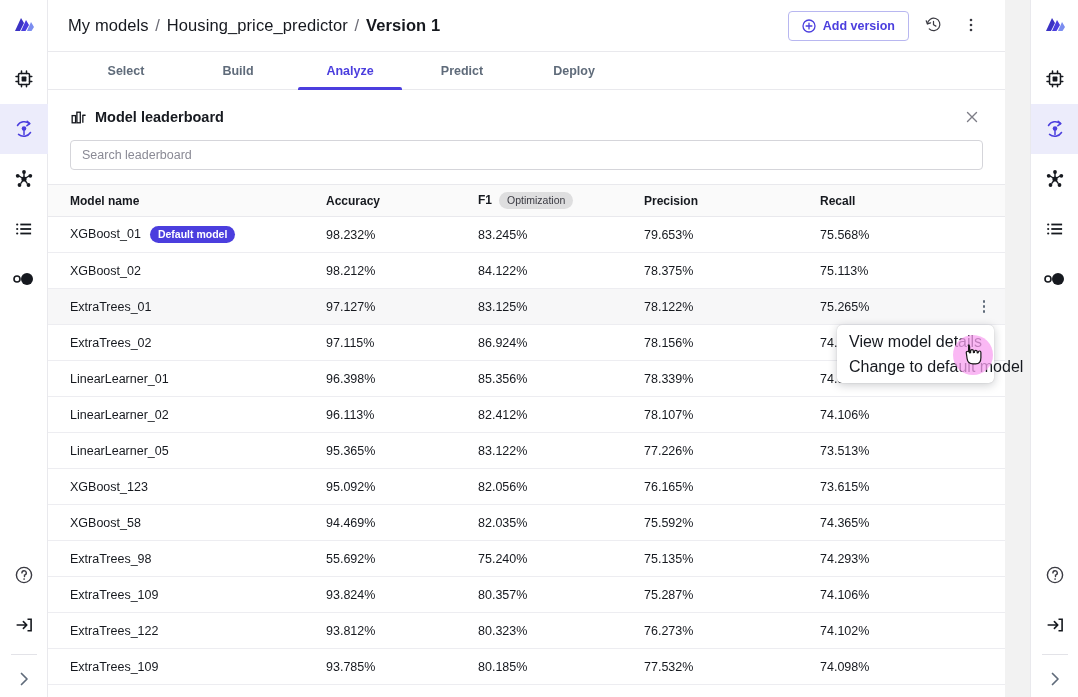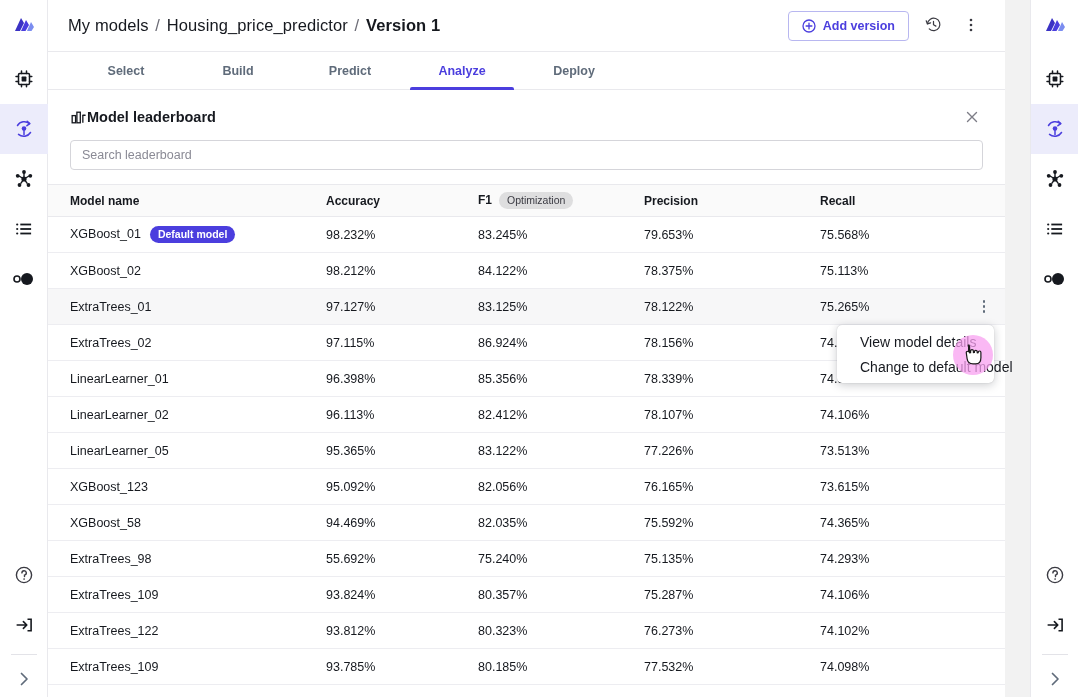--- a/index.html
+++ b/index.html
@@ -113,21 +113,21 @@
   
   .panel { flex: 1 1 auto; display: flex; flex-direction: column; min-height: 0; background:#fff; }
   .panel-head {
     height: 46px; flex: 0 0 46px;
     display: flex; align-items: center;
     padding: 0 20px 0 22px;
     margin-top: 4px;
   }
   .panel-title {
     font-size: 14.5px; font-weight: bold; color: #16191f;
-    margin-left: 0;
+    margin-left: 8px;
   }
   .panel-close {
     margin-left: auto;
     width: 26px; height: 26px;
     display: flex; align-items: center; justify-content: center;
     border: none; background: transparent; cursor: pointer;
     color: #7d7d87; font-size: 15px; line-height: 1;
   }
 
   .search-wrap { padding: 0 22px 14px 22px; }
@@ -211,22 +211,22 @@
     background: #fff;
     border-radius: 5px;
     box-shadow: 0 2px 10px rgba(15,20,30,0.22), 0 0 1px rgba(15,20,30,0.25);
     padding: 4px 0;
     z-index: 40;
   }
   .ctx-item {
     height: 25px;
     display: flex; align-items: center;
     padding: 0 12px;
-    font-size: 14px; color: #16191f;
-    cursor: pointer; white-space: nowrap; margin-left: 11px;
+    font-size: 16px; color: #16191f;
+    cursor: pointer; white-space: nowrap;
   }
 
   
   .cursor-halo {
     position: absolute;
     left: 953px; top: 335px;
     width: 40px; height: 40px; border-radius: 50%;
     background: #f8a0f0;
     opacity: 0.75;
     z-index: 50;
@@ -354,22 +354,22 @@
                 <circle cx="8" cy="8" r="1.3"></circle>
                 <circle cx="8" cy="13" r="1.3"></circle>
             </svg>
           </button>
         </div>
       </div>
 
       <div class="tabs">
         <button class="tab">Select</button>
         <button class="tab">Build</button>
+        <button class="tab active">Analyze</button>
         <button class="tab">Predict</button>
-        <button class="tab active">Analyze</button>
         <button class="tab">Deploy</button>
       </div>
 
       <div class="panel">
         <div class="panel-head">
           <span style="display:flex;">
             <svg width="17" height="17" viewBox="0 0 18 18" fill="none" stroke="#16191f" stroke-width="1.4">
               <rect x="2.3" y="7" width="3.6" height="7.6"></rect>
               <rect x="7.3" y="3.4" width="3.6" height="11.2"></rect>
               <path d="M13.6 6.6v8"></path>

